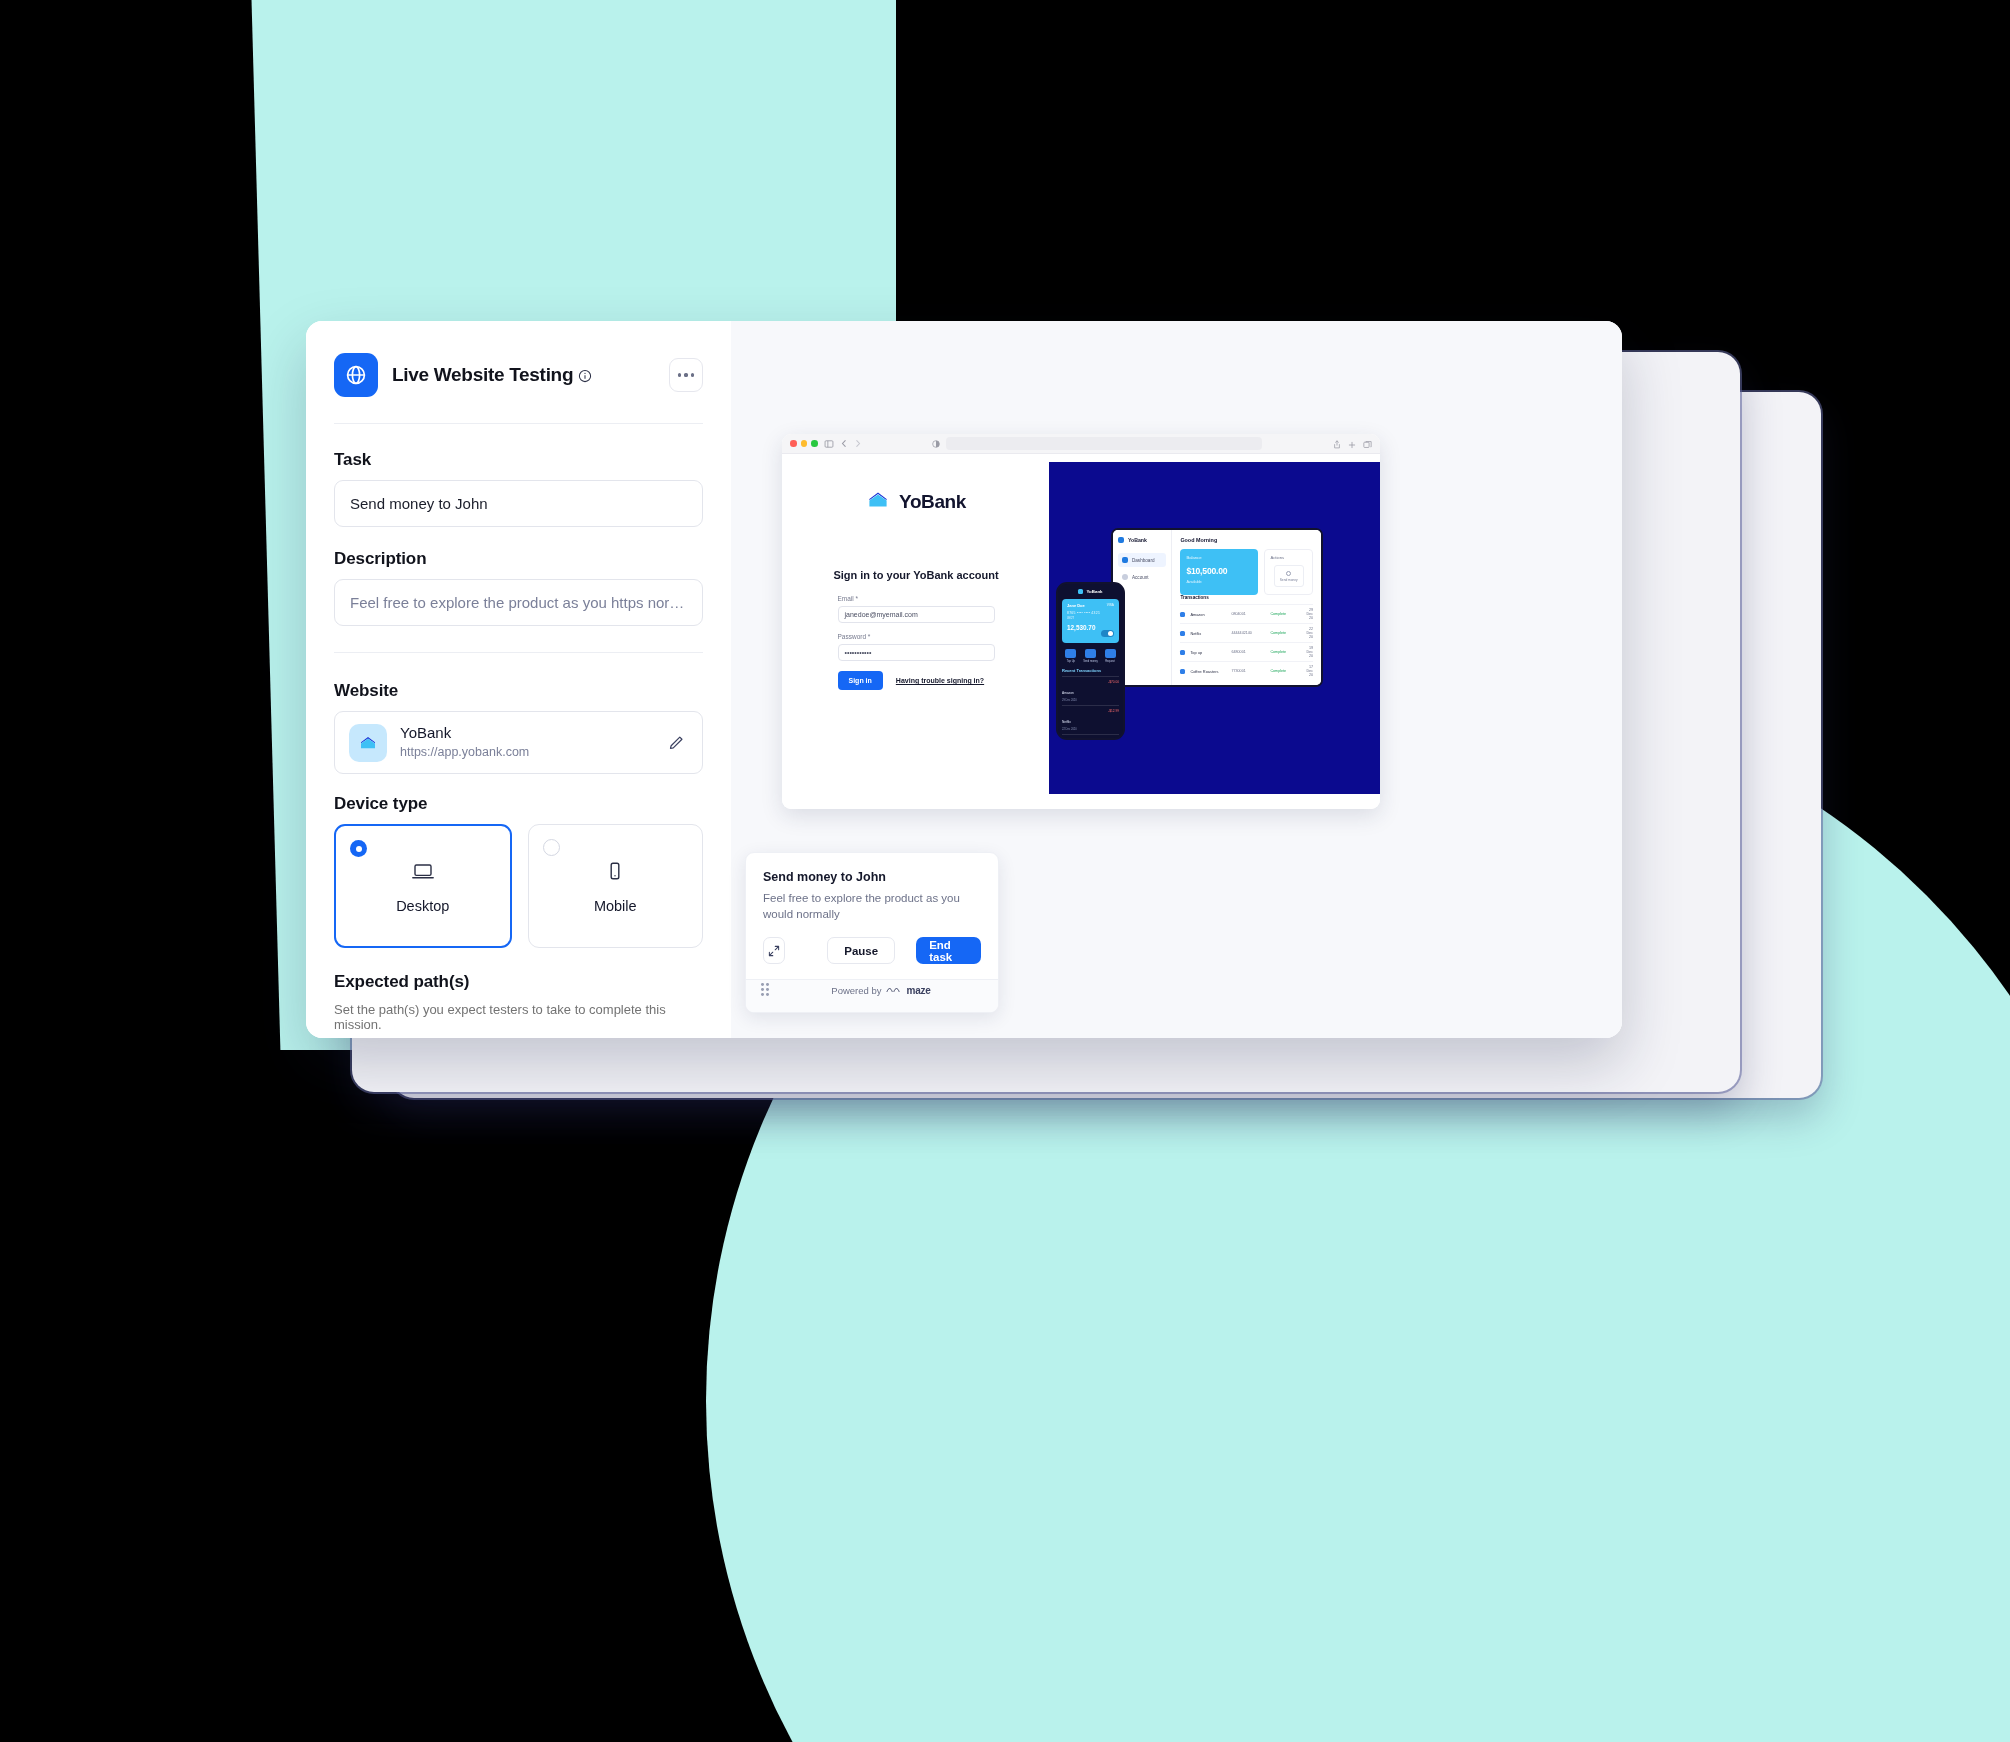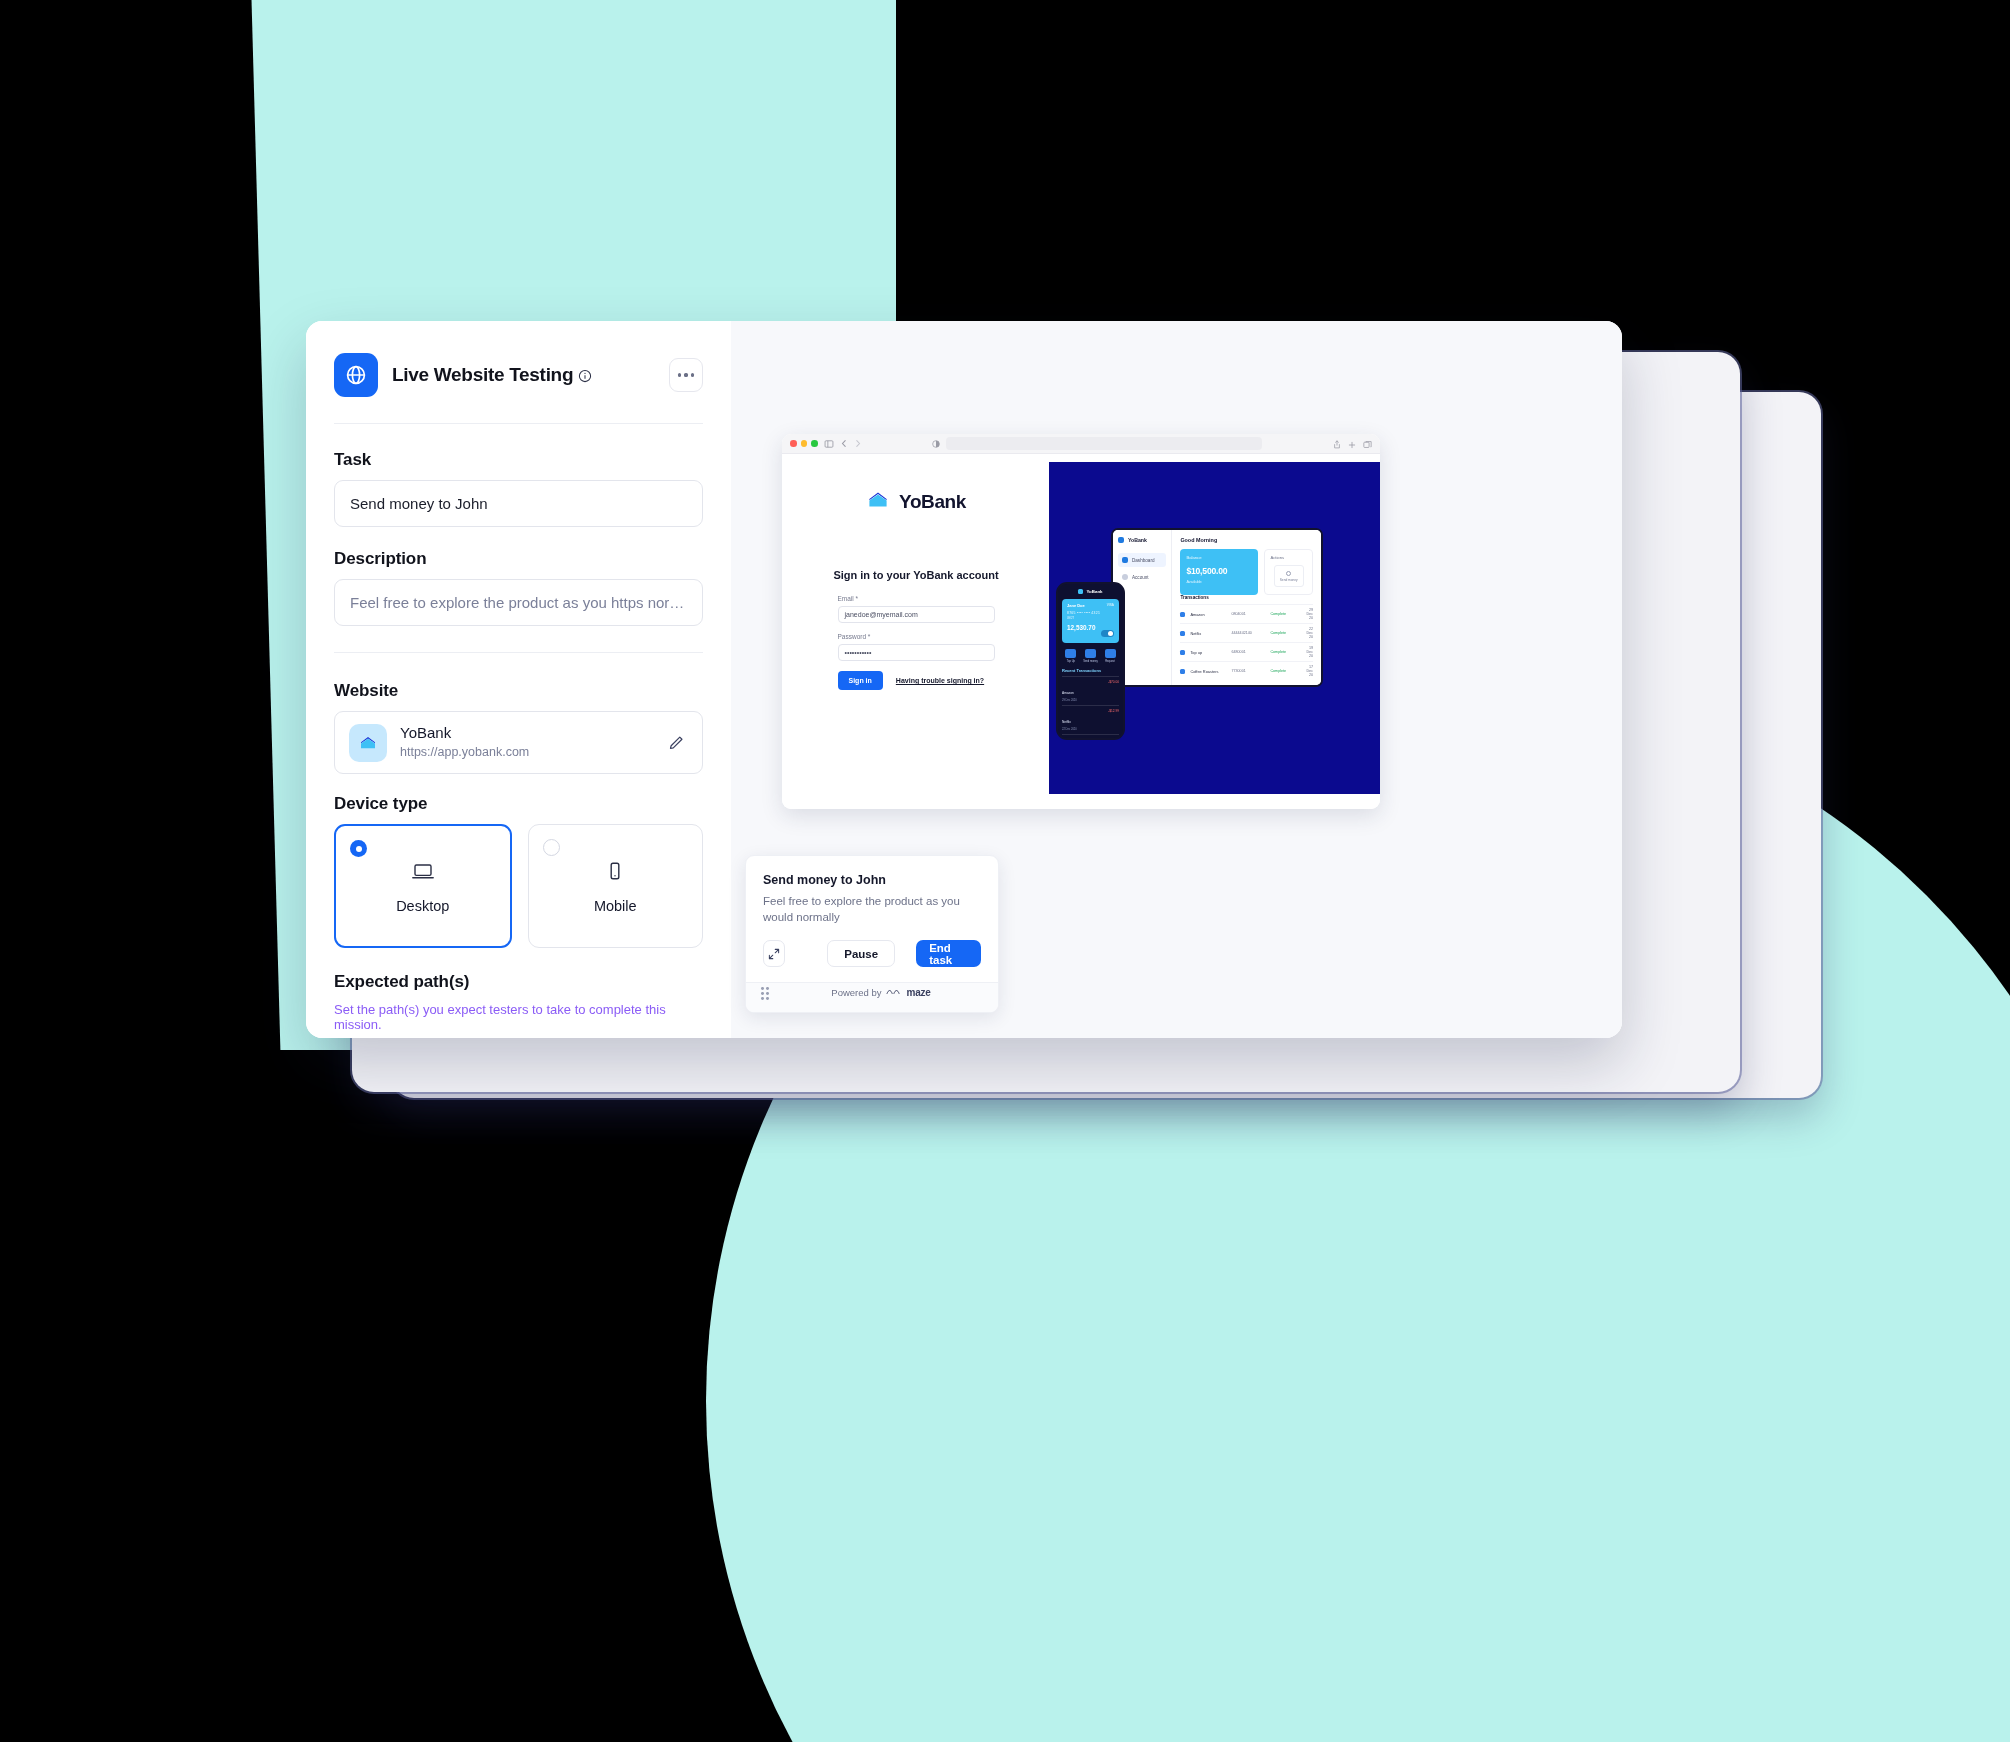--- a/index.html
+++ b/index.html
@@ -80,21 +80,21 @@
     flex:1 1 0; height:124px; border:1px solid #e3e5ec; border-radius:11px; background:#fff;
     position:relative; display:flex; flex-direction:column; align-items:center; justify-content:center;
     gap:10px; cursor:pointer;
   }
   .device-opt.sel { border:2px solid #1567f5; }
   .radio { position:absolute; left:14px; top:14px; width:17px; height:17px; border-radius:50%; border:1.6px solid #d4d7e2; background:#fff; }
   .device-opt.sel .radio { border:none; background:#1567f5; display:flex; align-items:center; justify-content:center; }
   .device-opt.sel .radio::after { content:""; width:6px; height:6px; border-radius:50%; background:#fff; }
   .device-label { font-size:14.5px; color:#14172a; }
 
-  .hint { font-size:13px; color:#8b5cf6; margin:5px 0 13px 0; }
+  .hint { font-size:13px; color:#737373; margin:5px 0 13px 0; }
   .path-card { border:1px solid #e3e5ec; border-radius:10px; background:#fff; padding:15px 16px 16px 16px; }
 
   
   .right-pane { flex:1 1 auto; background:#f7f8fb; display:flex; flex-direction:column; }
   .tabs { display:flex; height:52px; background:#fff; flex:0 0 52px; }
   .tab {
     flex:1 1 0; display:flex; align-items:center; justify-content:center; gap:9px;
     font-size:15px; color:#8b90a6; cursor:pointer; position:relative; background:#fff;
   }
   .tab.active { color:#1567f5; background:#f3f7ff; }
@@ -202,21 +202,21 @@
     box-shadow:0 5px 18px rgba(30,35,75,.10); border:1px solid #eef0f5;
   }
   .task-body { padding:17px 17px 15px 17px; }
   .task-t { font-size:12.5px; font-weight:700; color:#14172a; margin-bottom:6px; }
   .task-d { font-size:11.5px; color:#6d7289; line-height:1.45; }
   .task-acts { display:flex; align-items:center; gap:21px; margin-top:14px; }
   .icon-btn { width:27px; height:27px; border:1px solid #e6e8ef; border-radius:7px; background:#fff; display:flex; align-items:center; justify-content:center; cursor:pointer; }
   .sp { flex:1 1 auto; }
   .btn-sec { height:27px; padding:0 16px; border:1px solid #e6e8ef; border-radius:7px; background:#fff; font-size:11.5px; font-weight:700; color:#14172a; display:flex; align-items:center; cursor:pointer; }
   .btn-pri { height:27px; padding:0 13px; border-radius:7px; background:#1567f5; font-size:11.5px; font-weight:700; color:#fff; display:flex; align-items:center; cursor:pointer; }
-  .task-foot { height:30px; border-top:1px solid #eef0f5; background:#fafbfd; display:flex; align-items:flex-start; padding:4px 15px; gap:10px; }
+  .task-foot { height:30px; border-top:1px solid #eef0f5; background:#fafbfd; display:flex; align-items:flex-end; padding:16px 15px; gap:10px; }
   .grip { display:grid; grid-template-columns:repeat(2,2.8px); gap:2.4px; cursor:grab; }
   .grip i { width:2.8px; height:2.8px; border-radius:50%; background:#9aa0b4; display:block; }
   .powered { flex:1 1 auto; display:flex; align-items:center; justify-content:center; gap:5px; font-size:9.5px; color:#6d7289; }
   .maze-w { font-size:10px; font-weight:700; color:#3b4160; letter-spacing:-.2px; }
 </style>
 </head>
 <body>
 
 <div id="stage">
 

